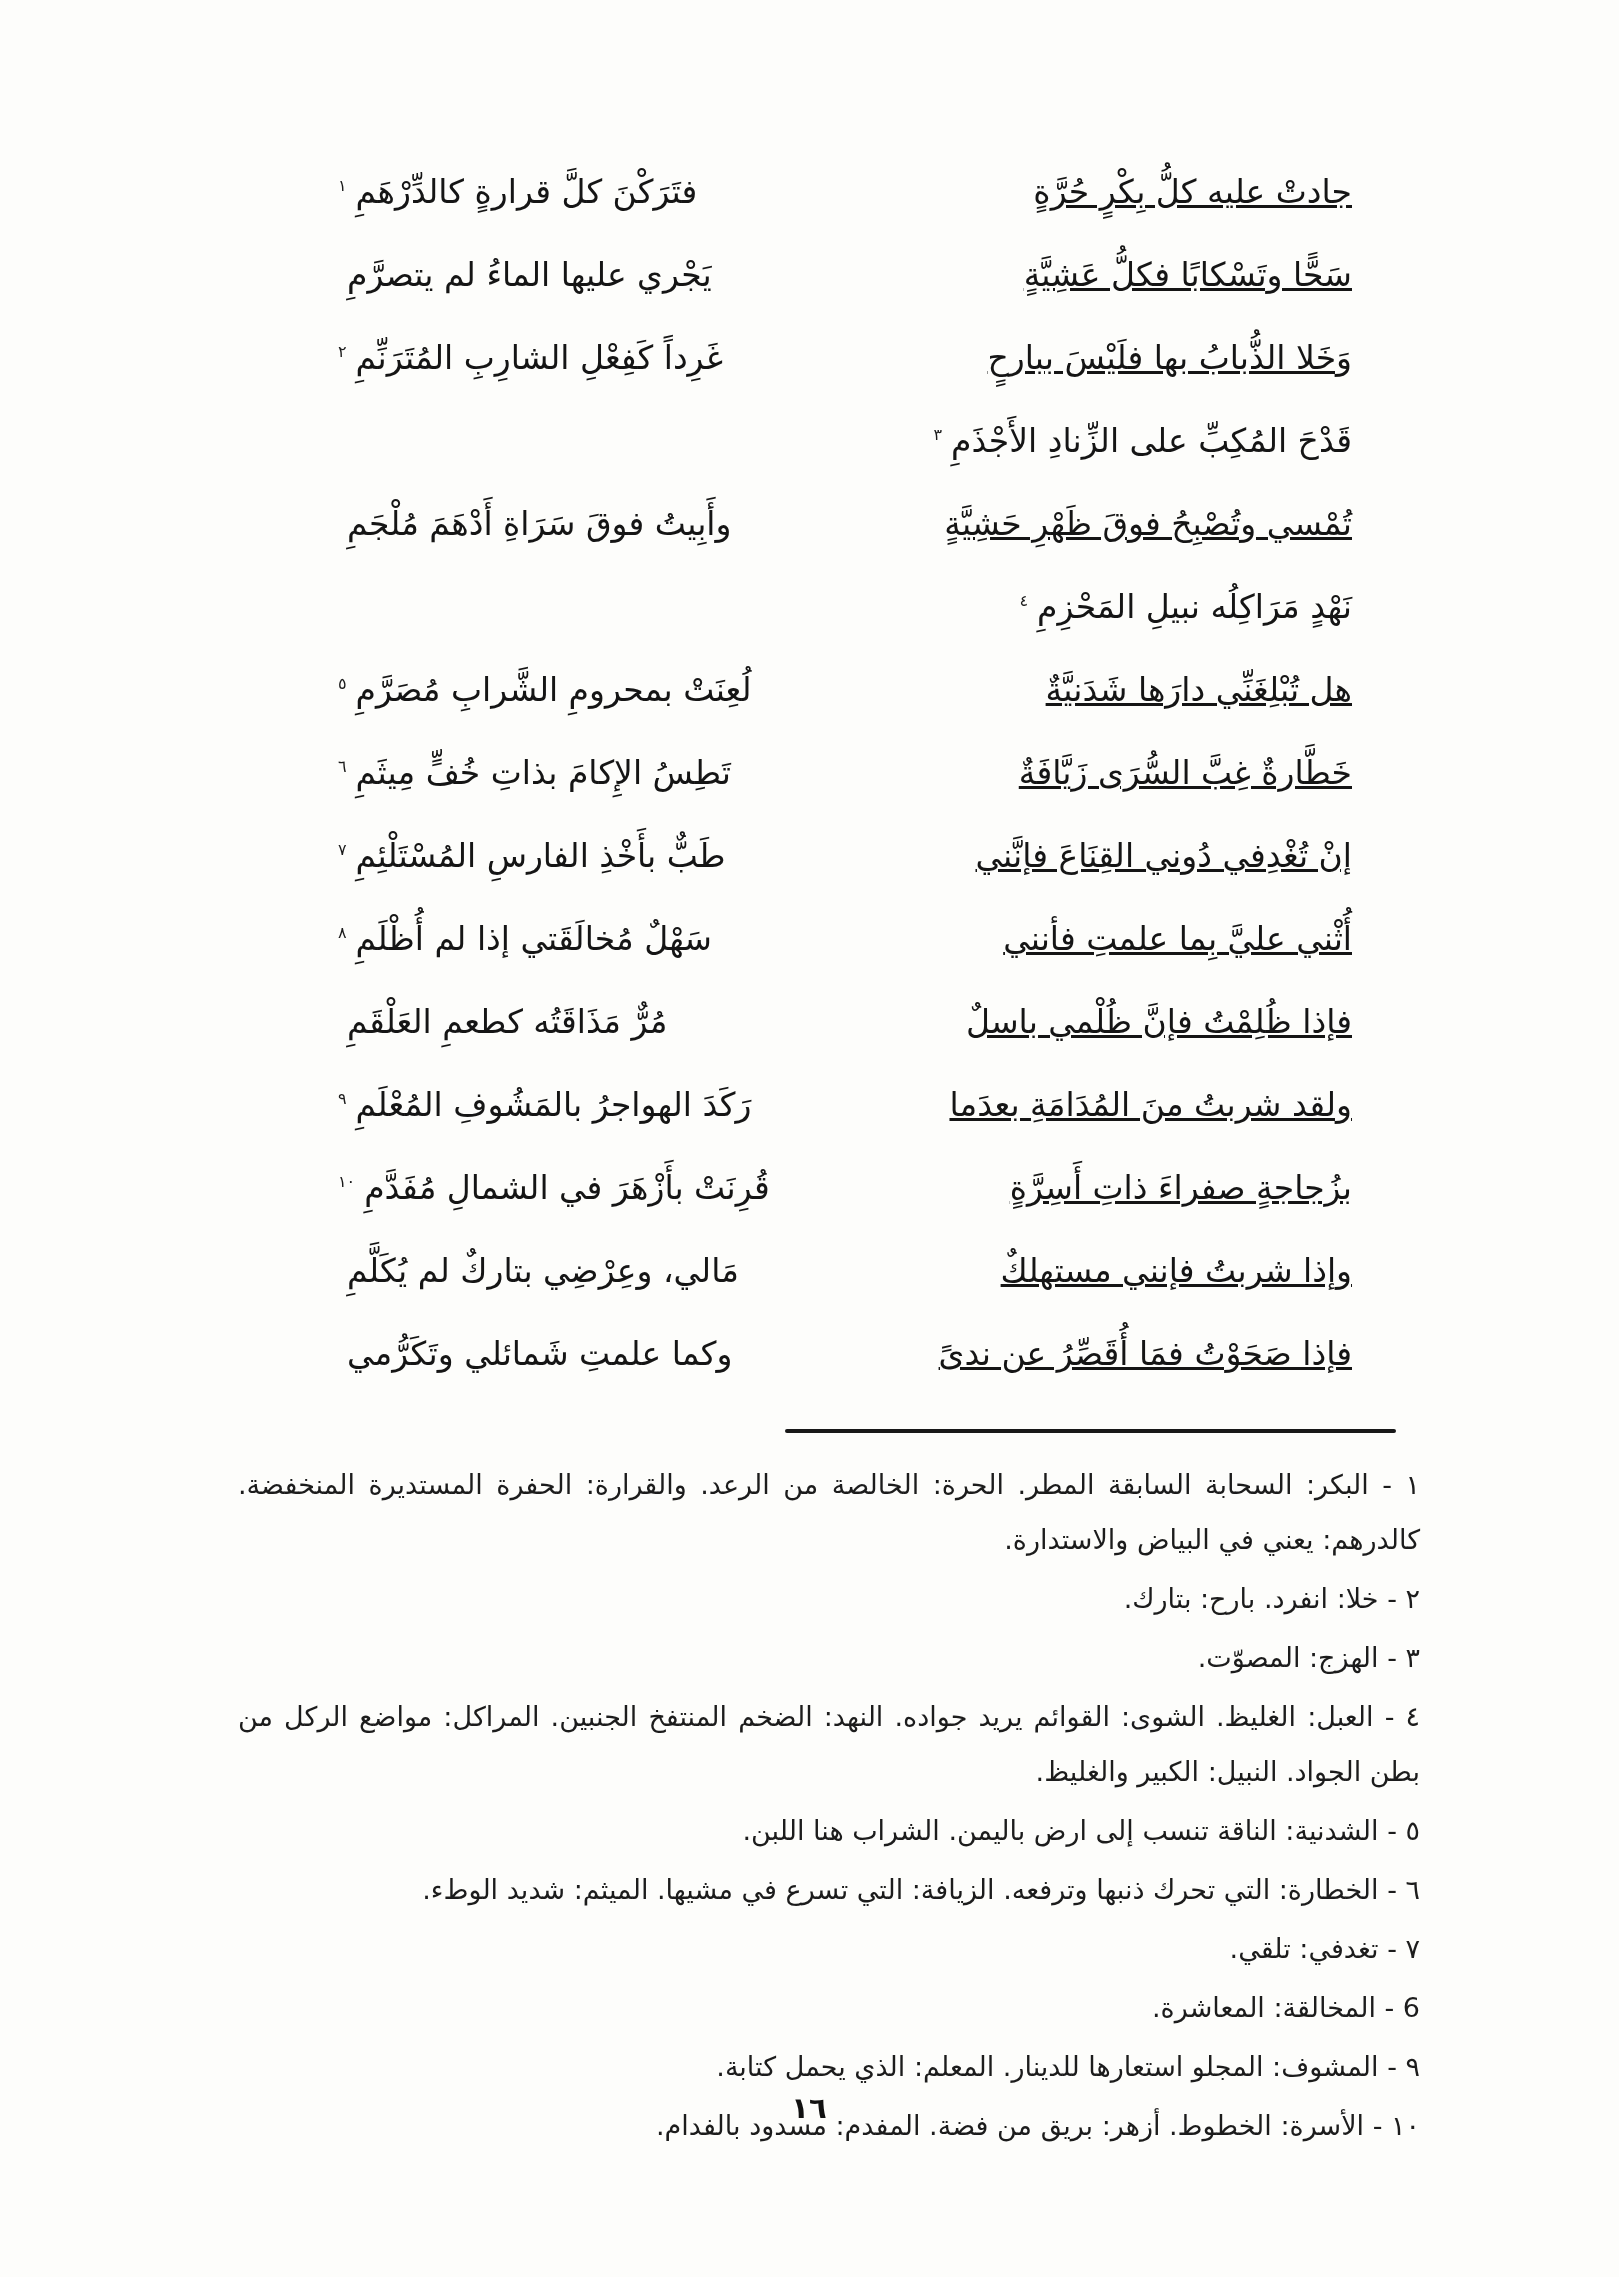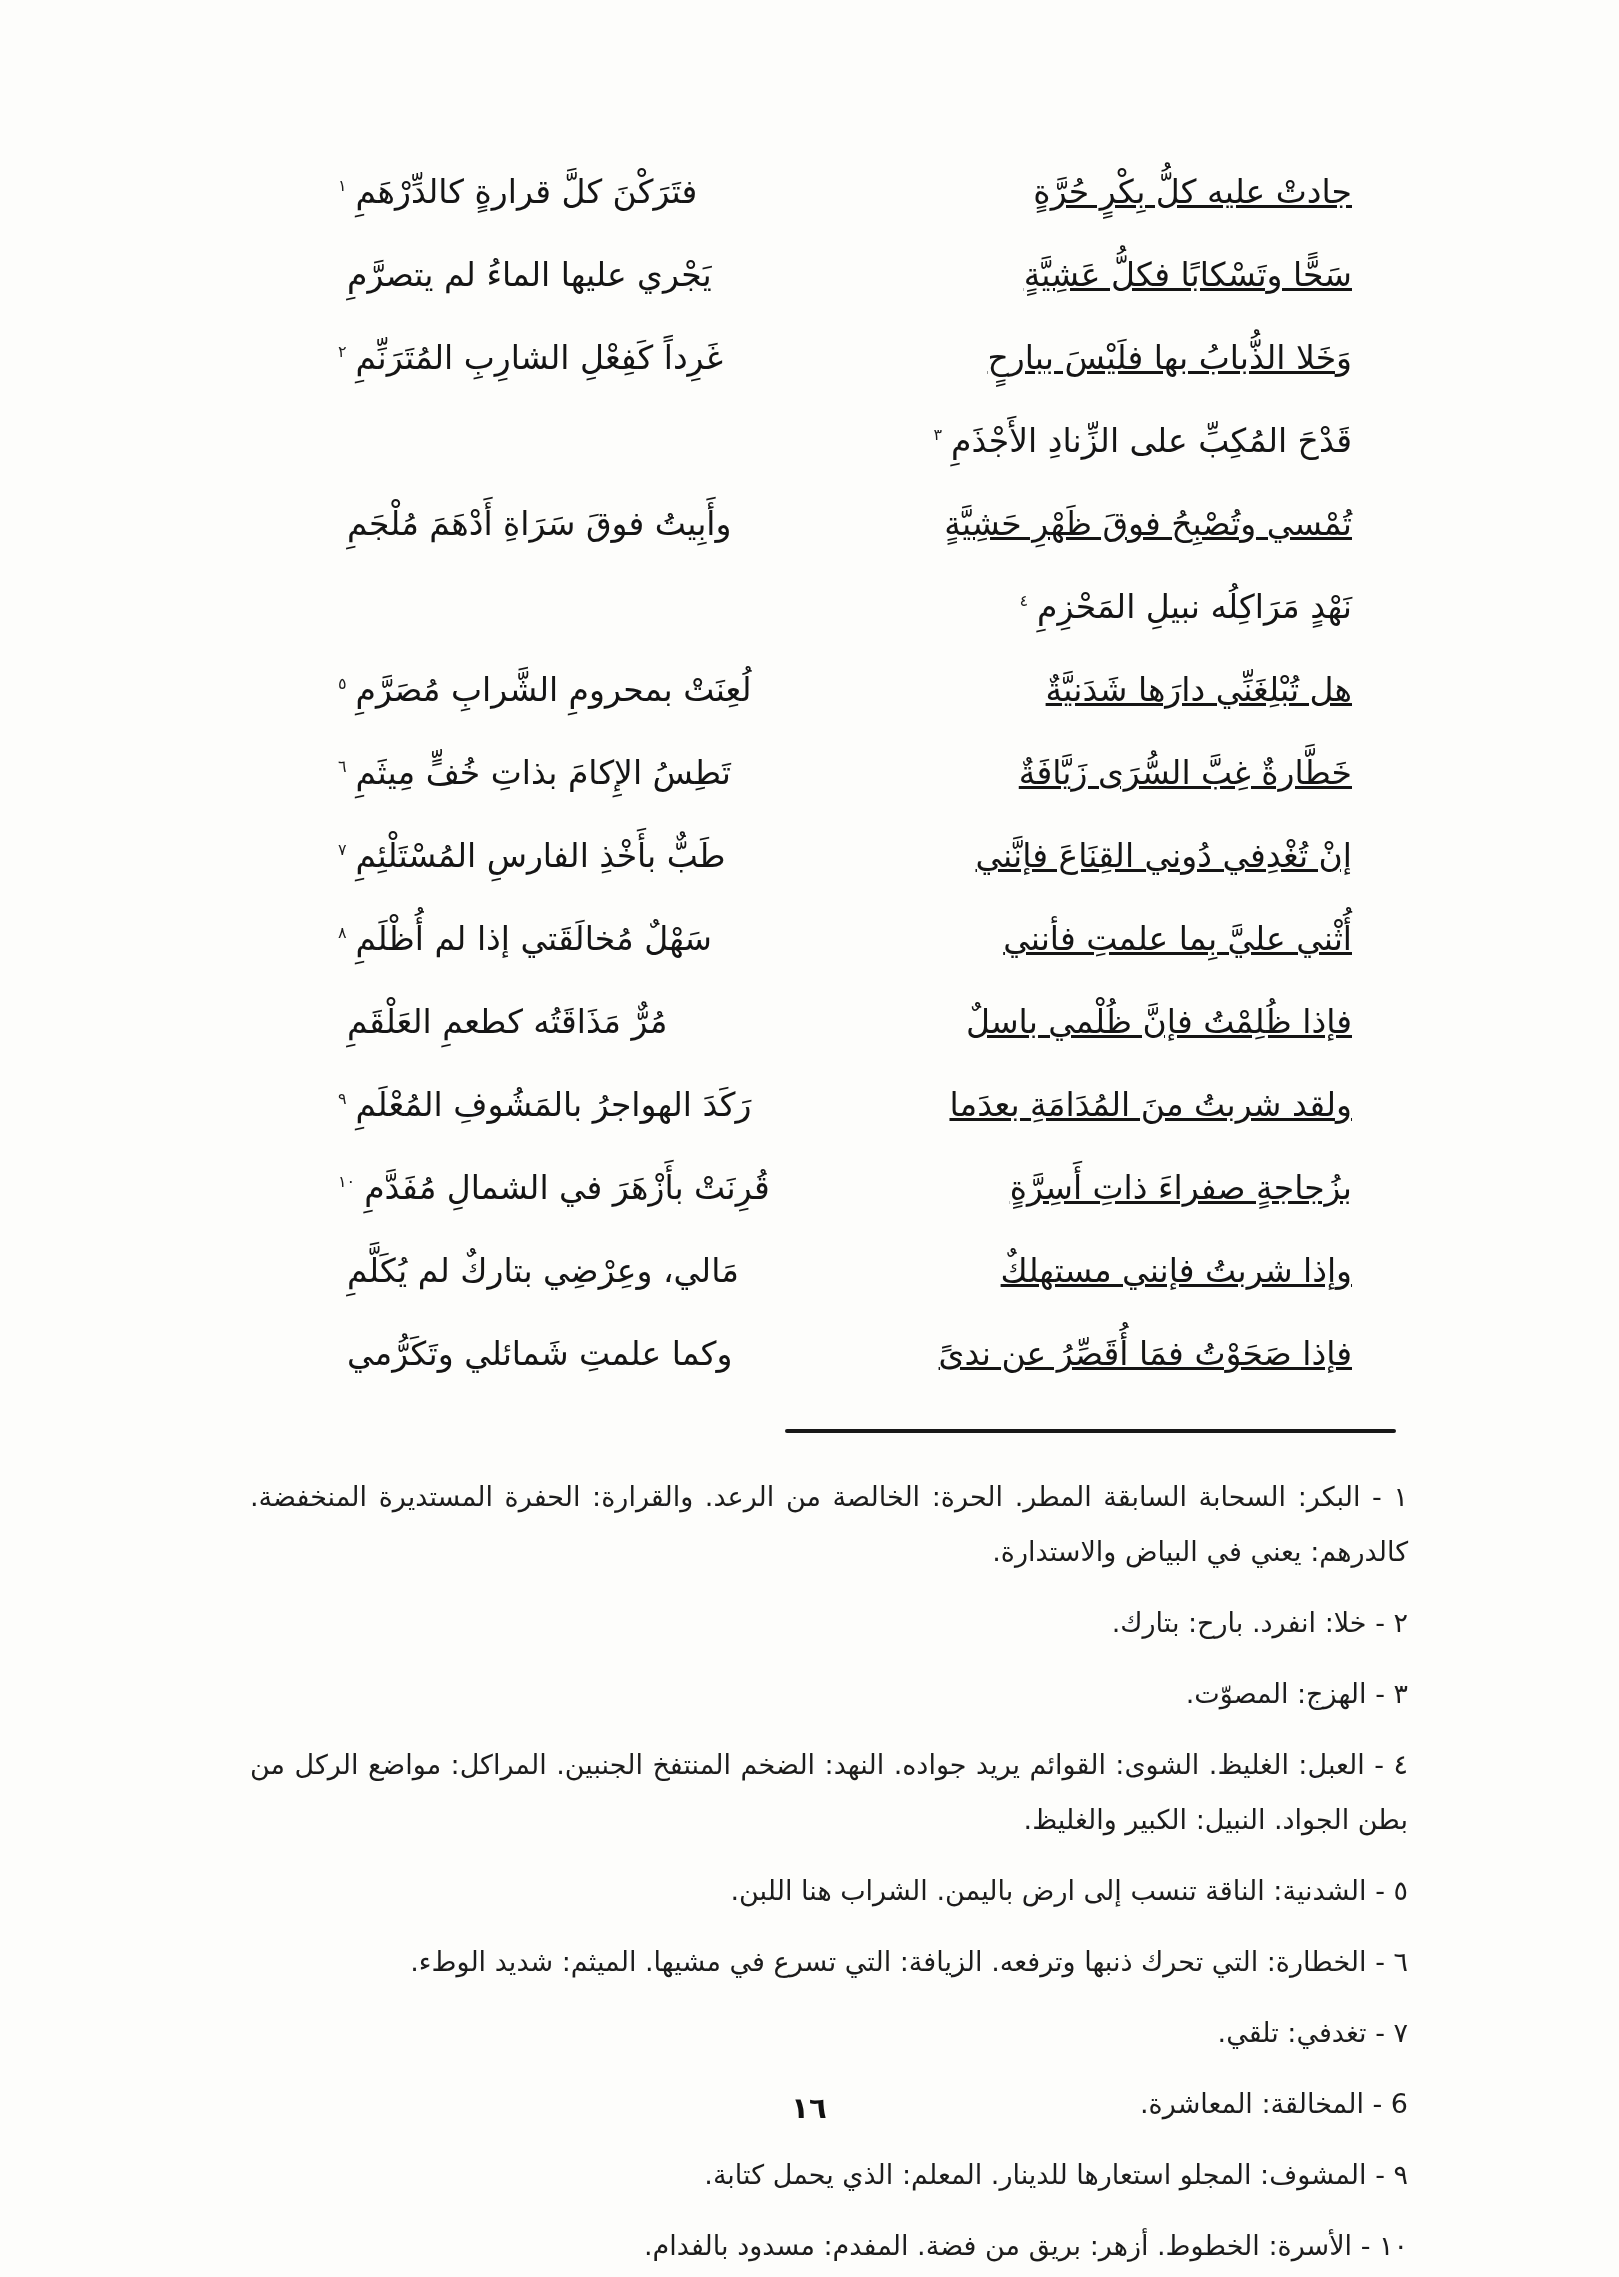--- a/index.html
+++ b/index.html
@@ -57,21 +57,21 @@
 
   
   .footnotes {
     position: absolute;
     top: 1453px;
     right: 195px;
     left: 235px;
     direction: rtl;
   }
   .footnote {
-    margin: 16px;
+    margin: 4px;
     font-size: 27px;
     line-height: 55px;
     text-align: justify;
     color: #1c1c1c;
   }
 
   
   .page-number {
     position: absolute;
     top: 2091px;

